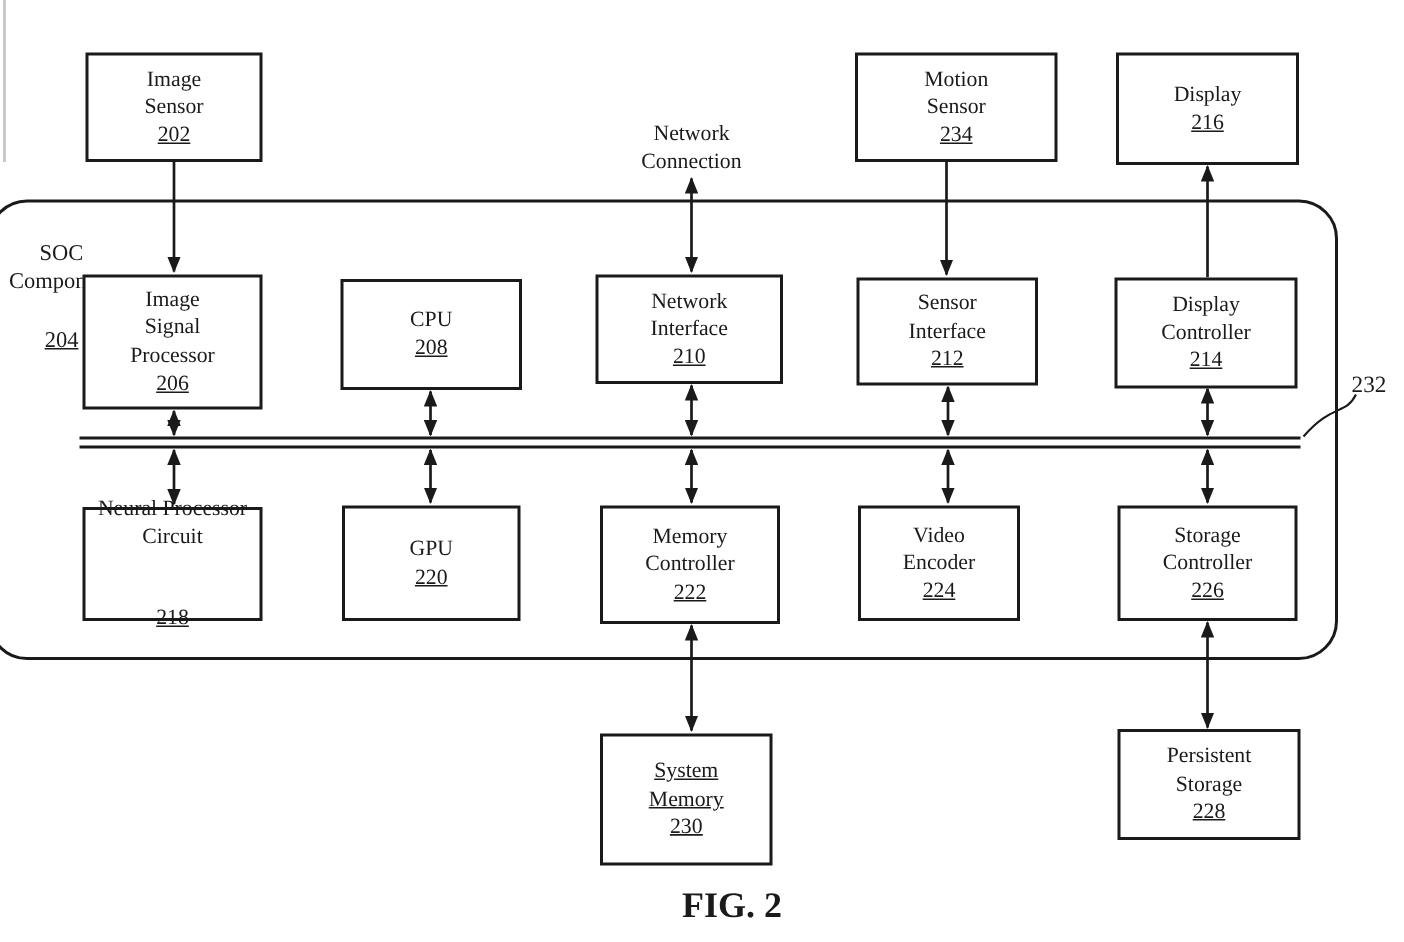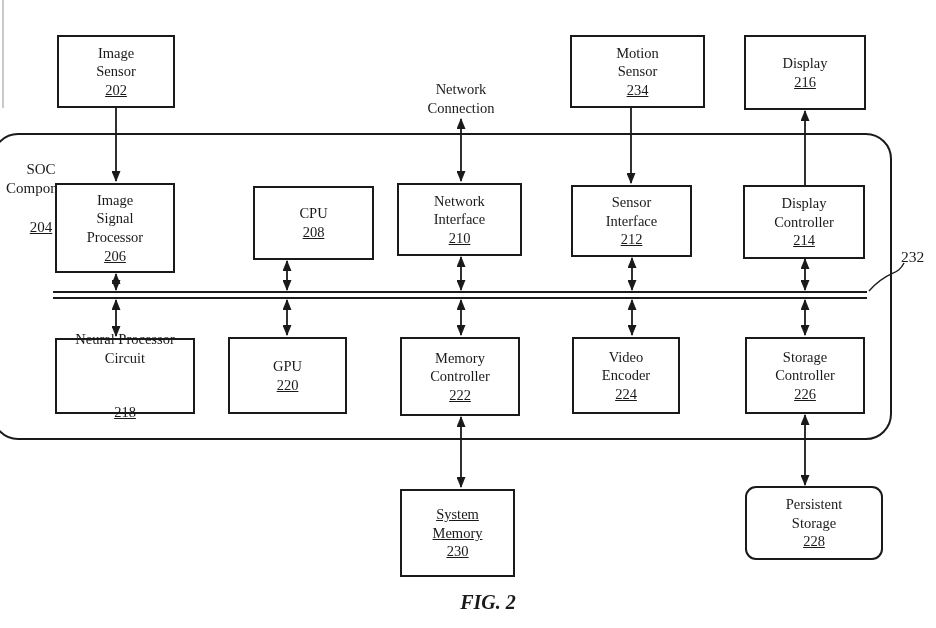--- a/index.html
+++ b/index.html
@@ -62,23 +62,22 @@
     left:2px;top:0;
     width:2px;height:108px;
     background:#c9c9c9;
     z-index:0;
   }
   #caption{
     position:absolute;
     left:428px;top:591px;
     width:120px;
     text-align:center;
-    font-size:20px;
+    font-size:24px;
     font-weight:bold;
-    font-style:italic;
     z-index:3;
   }
   #bus-ref-label{
     position:absolute;
     left:901px;top:248px;
     font-size:15.5px;
     z-index:3;
   }
 </style>
 </head>
@@ -153,41 +152,41 @@
     <div class="lbl">Display</div>
     <div class="ref">216</div>
   </div>
 
   <div class="box" style="left:55px;top:183px;width:120px;height:90px;">
     <div class="lbl">Image
 Signal
 Processor</div>
     <div class="ref">206</div>
   </div>
-  <div class="box" style="left:227px;top:186px;width:121px;height:74px;margin-left:26px;">
+  <div class="box" style="left:227px;top:186px;width:121px;height:74px;">
     <div class="lbl">CPU</div>
     <div class="ref">208</div>
   </div>
   <div class="box" style="left:397px;top:183px;width:125px;height:73px;">
     <div class="lbl">Network
 Interface</div>
     <div class="ref">210</div>
   </div>
   <div class="box" style="left:571px;top:185px;width:121px;height:72px;">
     <div class="lbl">Sensor
 Interface</div>
     <div class="ref">212</div>
   </div>
   <div class="box" style="left:743px;top:185px;width:122px;height:74px;">
     <div class="lbl">Display
 Controller</div>
     <div class="ref">214</div>
   </div>
 
-  <div class="box" style="left:55px;top:338px;width:140px;height:76px;gap:36px;">
+  <div class="box" style="left:55px;top:338px;width:120px;height:76px;gap:36px;">
     <div class="lbl">Neural Processor
 Circuit</div>
     <div class="ref">218</div>
   </div>
   <div class="box" style="left:228px;top:337px;width:119px;height:77px;">
     <div class="lbl">GPU</div>
     <div class="ref">220</div>
   </div>
   <div class="box" style="left:400px;top:337px;width:120px;height:79px;">
     <div class="lbl">Memory
@@ -203,21 +202,21 @@
     <div class="lbl">Storage
 Controller</div>
     <div class="ref">226</div>
   </div>
 
   <div class="box" style="left:400px;top:489px;width:115px;height:88px;text-decoration:underline;">
     <div class="lbl">System
 Memory</div>
     <div class="ref">230</div>
   </div>
-  <div class="box" style="left:745px;top:486px;width:138px;height:74px;border-radius:11px;">
+  <div class="box" style="left:745px;top:486px;width:122px;height:74px;">
     <div class="lbl">Persistent
 Storage</div>
     <div class="ref">228</div>
   </div>
 
   <div id="caption">FIG. 2</div>
 
 </div>
 
 </body></html>

